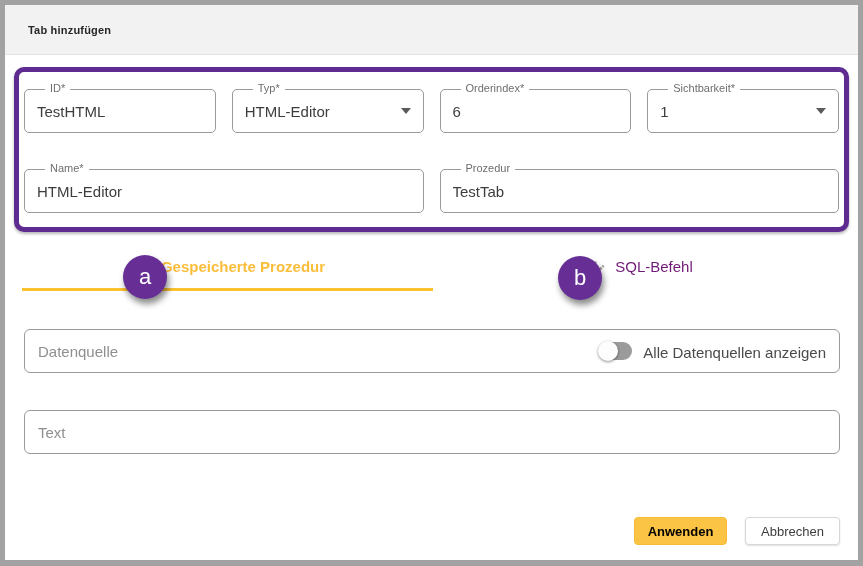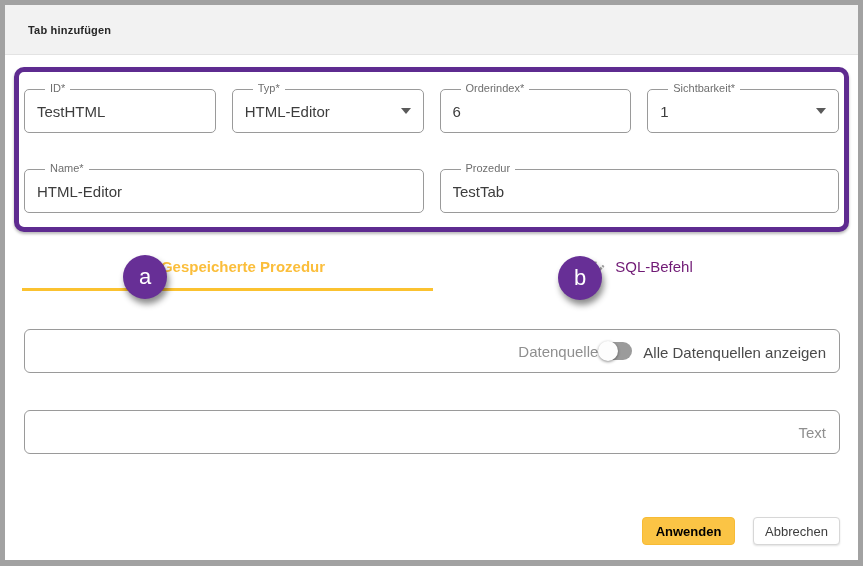--- a/index.html
+++ b/index.html
@@ -56,21 +56,21 @@
   .tab .tlabel{font-size:15px;color:#701a75;}
   .tab svg{flex:0 0 auto;}
   
   .input-row{
     margin:38px 18px 0 19px;height:44px;border:1px solid #9a9a9a;border-radius:6px;
     display:flex;align-items:center;box-sizing:border-box;padding:0 13px;background:#fff;
   }
   .input-row.text-row{margin-top:37px;}
   .input-row input{
     border:none;outline:none;flex:1;font-size:15px;color:#0f172a;
-    font-family:"Liberation Sans", sans-serif;background:transparent;padding:0;text-align:right;
+    font-family:"Liberation Sans", sans-serif;background:transparent;padding:0;
   }
   .input-row input::placeholder{color:#8f8f8f;opacity:1;}
   .toggle-wrap{display:flex;align-items:flex-end;gap:10px;margin-left:auto;}
   .toggle{position:relative;width:35px;height:20px;display:inline-block;cursor:pointer;}
   .toggle .track{
     position:absolute;left:1px;top:1px;width:33px;height:18px;border-radius:9px;
     background:#9b9b9b;
   }
   .toggle .thumb{
     position:absolute;left:0;top:0;width:20px;height:20px;border-radius:50%;
@@ -81,21 +81,21 @@
   .footer{display:flex;justify-content:flex-end;gap:18px;margin:63px 18px 0 0;}
   .btn{
     height:28px;border-radius:4px;font-size:13px;display:flex;align-items:center;
     justify-content:center;cursor:pointer;box-sizing:border-box;
     font-family:"Liberation Sans", sans-serif;
   }
   .btn-apply{
     width:93px;background:#FBC445;border:1px solid #f7bb35;color:#000000;font-weight:700;
   }
   .btn-cancel{
-    width:87px;background:#ffffff;border:1px solid #d7d7d7;color:#3d3d3d;
+    width:95px;background:#ffffff;border:1px solid #d7d7d7;color:#3d3d3d;
     box-shadow:0 1px 2px rgba(0,0,0,.12);
   }
   
   .badge{
     position:absolute;width:44px;height:44px;border-radius:50%;background:#672F96;
     color:#fff;font-size:22px;display:flex;align-items:center;justify-content:center;
     box-shadow:2px 5px 6px rgba(0,0,0,.45);z-index:5;
   }
   .badge-a{left:118px;top:250px;}
   .badge-b{left:553px;top:251px;}

